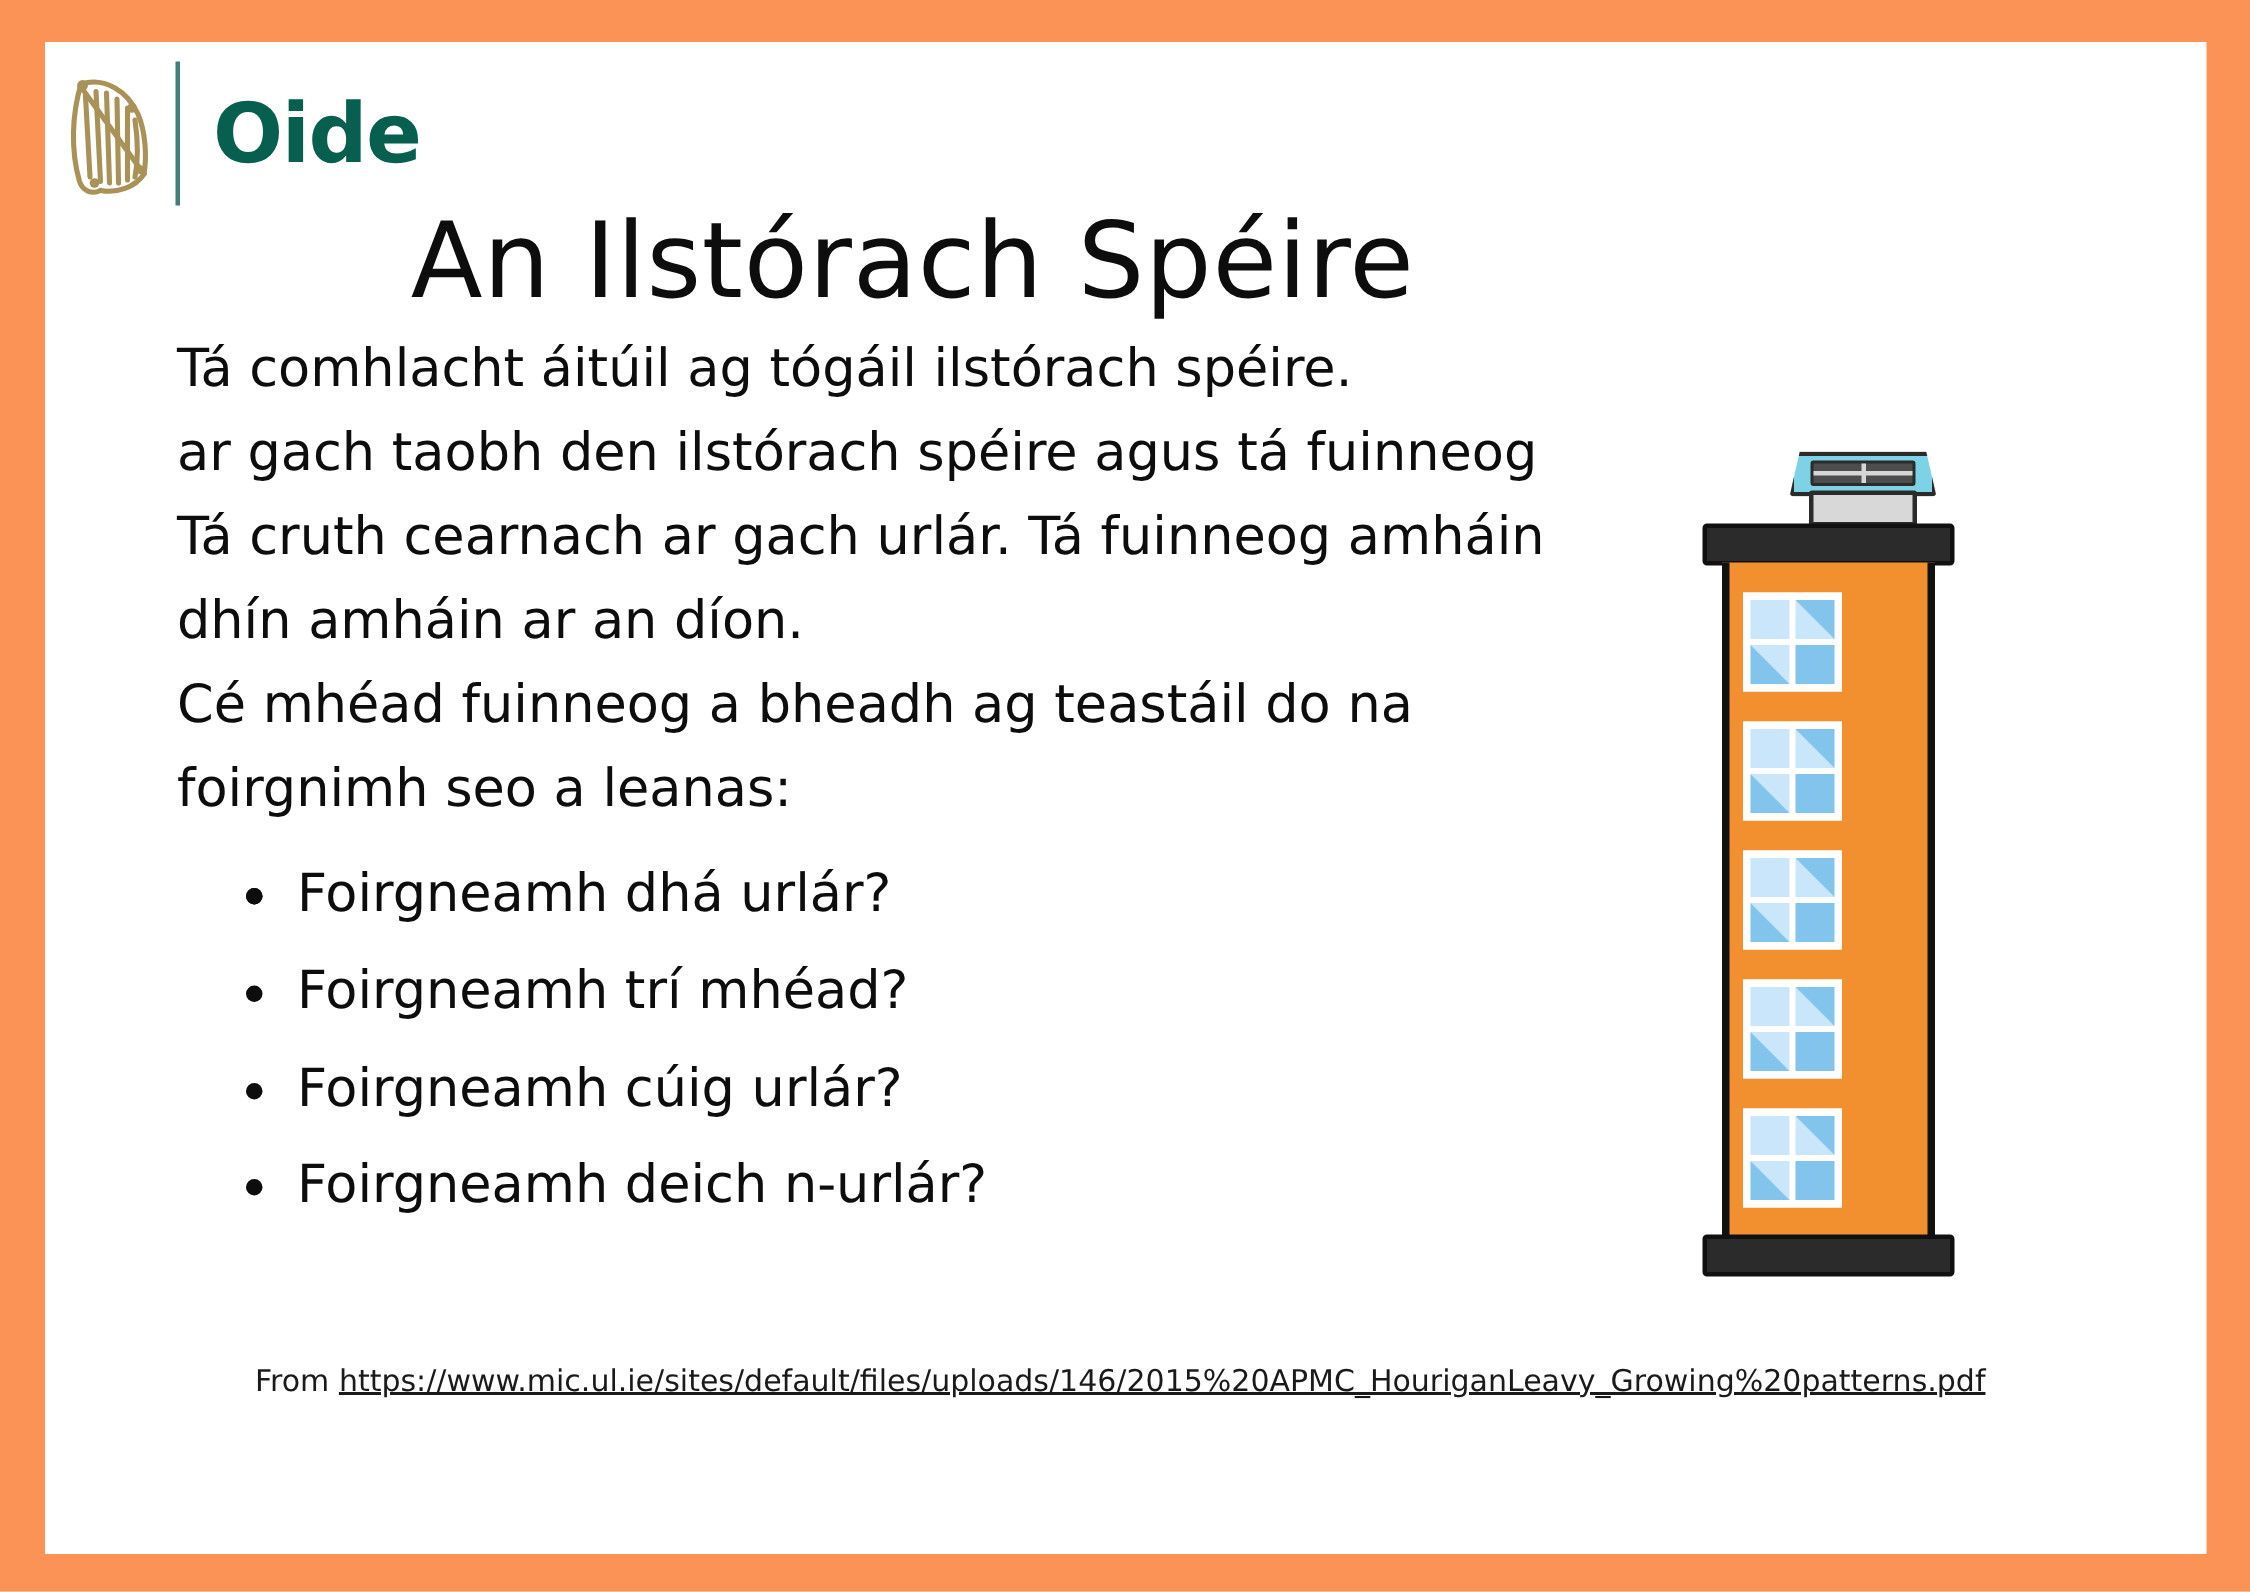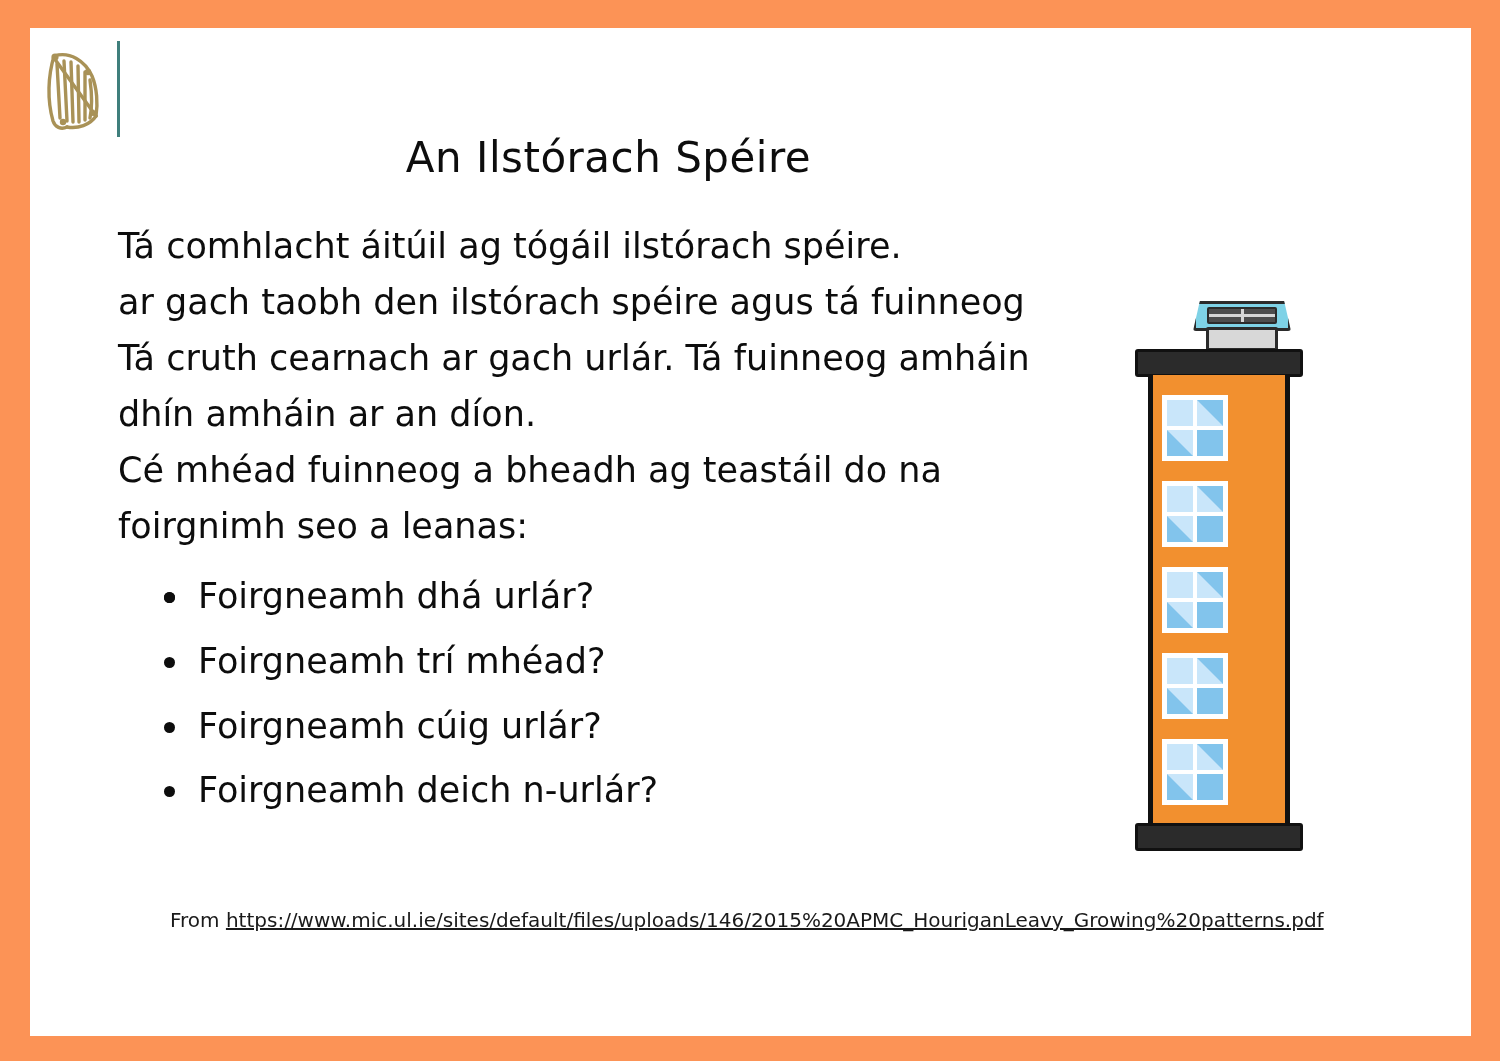--- a/index.html
+++ b/index.html
@@ -70,21 +70,21 @@
   
   #title {
     position: absolute;
     left: 0;
     top: 105px;
     width: 1177px;
     text-align: center;
     padding-right: 20px;
     box-sizing: border-box;
     font-family: "DejaVu Sans", sans-serif;
-    font-size: 42px;
+    font-size: 70px;
     color: #0d0d0d;
     letter-spacing: 0.5px;
   }
 
   
   #body-text {
     position: absolute;
     left: 88px;
     top: 190px;
     width: 985px;
@@ -275,20 +275,21 @@
           </g>
           <g fill="#a99257">
             <circle cx="15" cy="15" r="3.6"></circle>
             <circle cx="48" cy="30" r="3.2"></circle>
             <circle cx="23" cy="80" r="3.2"></circle>
             <circle cx="53" cy="71" r="3"></circle>
           </g>
         </svg>
       </div>
       <div id="logo-divider"></div>
+      <div id="logo-word">Oide</div>
     </div>
 
     <div id="title">An Ilstórach Spéire</div>
 
     <div id="body-text">
       <div class="para-line">Tá comhlacht áitúil ag tógáil ilstórach spéire.</div>
       <div class="para-line">ar gach taobh den ilstórach spéire agus tá fuinneog</div>
       <div class="para-line">Tá cruth cearnach ar gach urlár. Tá fuinneog amháin</div>
       <div class="para-line">dhín amháin ar an díon.</div>
       <div class="para-line">Cé mhéad fuinneog a bheadh ag teastáil do na</div>

